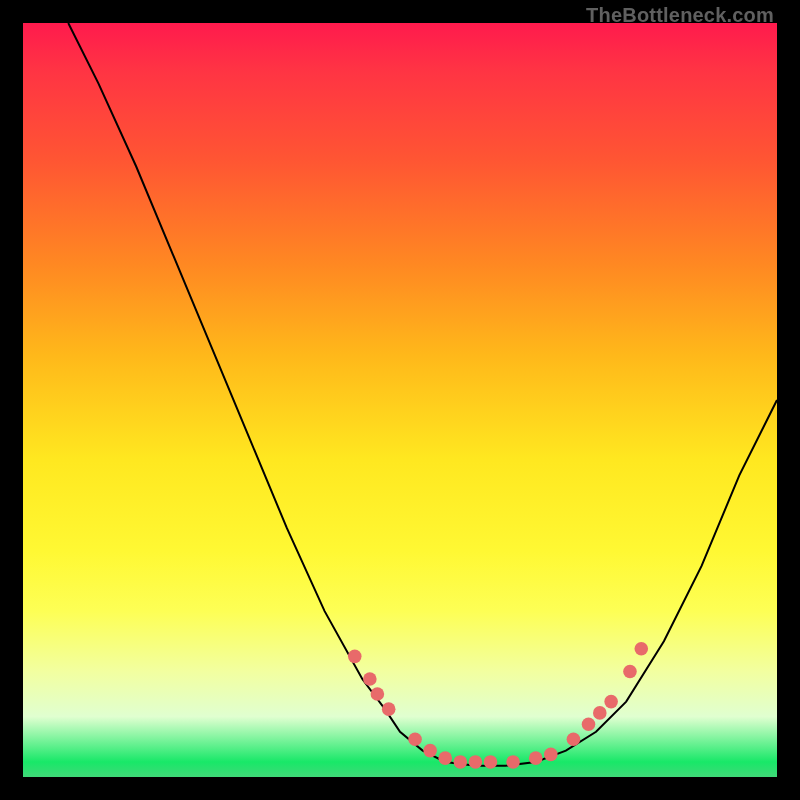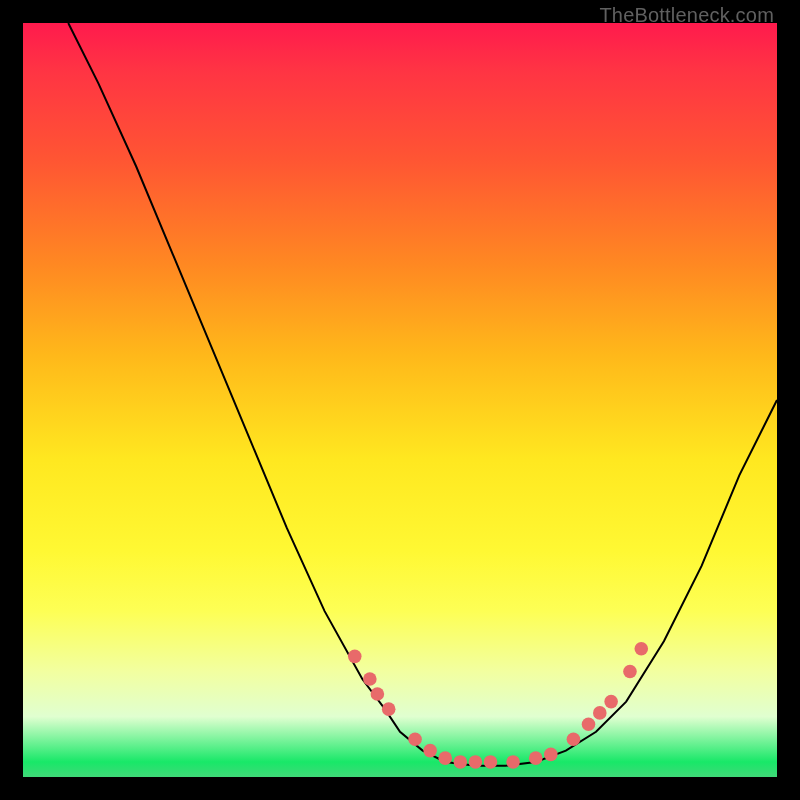--- a/index.html
+++ b/index.html
@@ -37,21 +37,21 @@
       #18e868 98%,
       #40d878 100%
     );
   }
   .attribution {
     position: absolute;
     top: 4px;
     right: 26px;
     color: #606060;
     font-size: 20px;
-    font-weight: 400;
+    font-weight: 700;
     letter-spacing: 0.2px;
   }
   svg.curve-layer {
     position: absolute;
     left: 0;
     top: 0;
     width: 754px;
     height: 754px;
     overflow: visible;
   }

